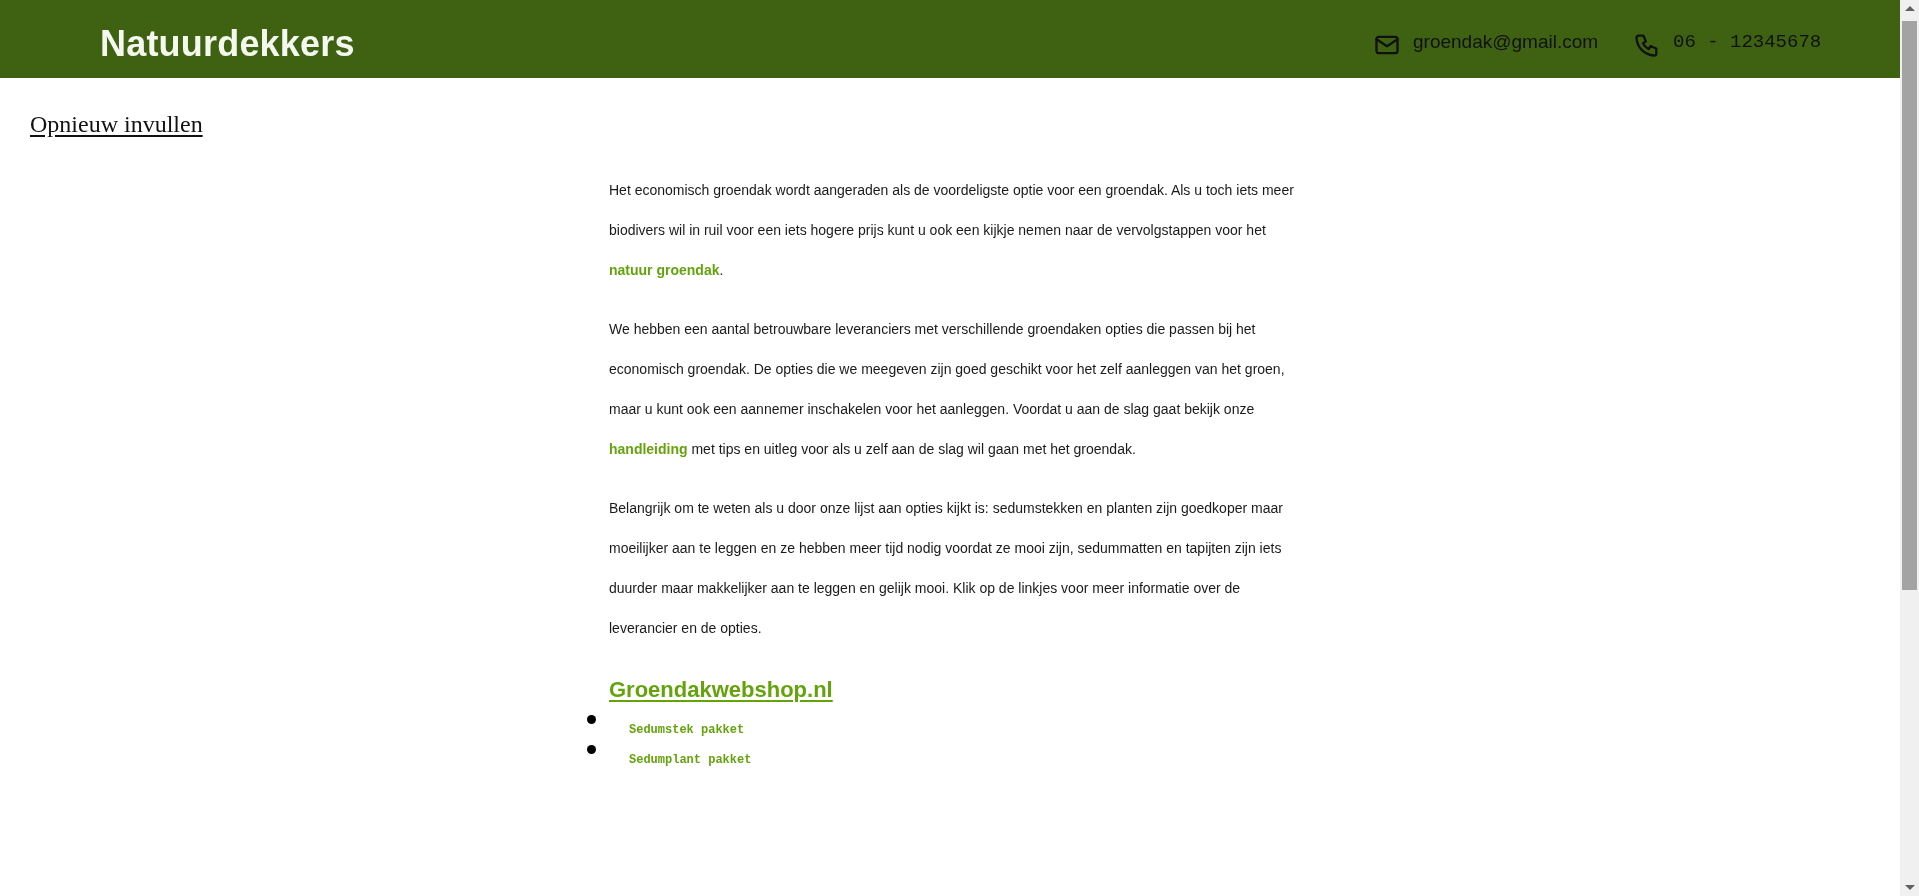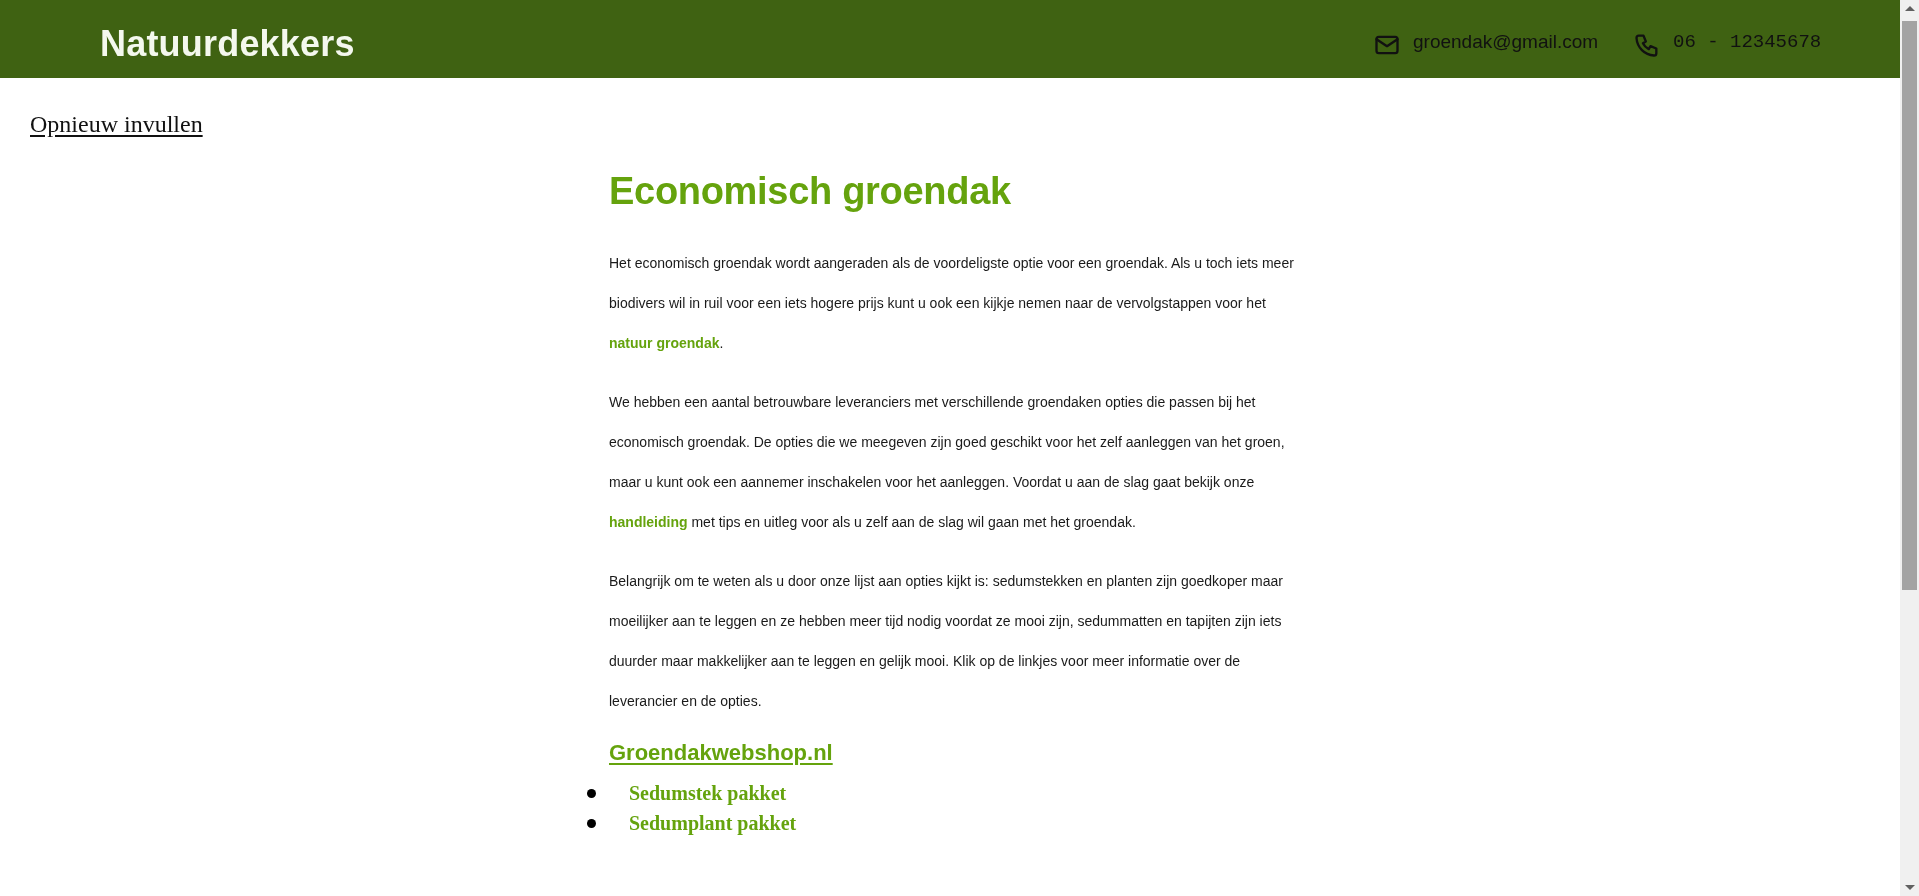--- a/index.html
+++ b/index.html
@@ -34,26 +34,26 @@
       font-size: 38px; font-weight: 700; color: #65a30d; margin-bottom: 30px; letter-spacing: -0.3px;
     }
     .para {
       font-family: "Liberation Sans", sans-serif;
       font-size: 14px; line-height: 40px; color: #1a1a1a; margin-bottom: 19px;
     }
     .para a { color: #65a30d; font-weight: 700; text-decoration: none; }
     .supplier {
       font-family: "Liberation Sans", sans-serif;
       font-size: 22px; font-weight: 700; color: #65a30d; text-decoration: underline;
-      display: inline-block; margin-bottom: 12px; text-underline-offset: 3px;
+      display: inline-block; margin-top: 10px; margin-bottom: 12px; text-underline-offset: 3px;
     }
     .options { list-style: none; margin-left: -22px; }
     .options li {
-      font-family: Liberation Serif, serif;
-      font-size: 20px; line-height: 30px; display: flex; align-items: center;
+      font-family: Liberation Mono, monospace;
+      font-size: 12px; line-height: 30px; display: flex; align-items: flex-start;
     }
     .bullet { width: 9px; height: 9px; border-radius: 50%; background: #000; margin-right: 33px; display: inline-block; }
     .options a { color: #65a30d; font-weight: 700; text-decoration: none; }
 
     .scrollbar { position: absolute; left: 1900px; top: 0; width: 19px; height: 896px; background: #f0f0f0; }
     .scroll-up, .scroll-down { position: absolute; left: 0; width: 19px; height: 17px; display: flex; align-items: center; justify-content: center; }
     .scroll-up { top: 0; }
     .scroll-down { bottom: 0; }
     .tri-up { width: 0; height: 0; border-left: 5px solid transparent; border-right: 5px solid transparent; border-bottom: 5px solid #606060; }
     .tri-down { width: 0; height: 0; border-left: 5px solid transparent; border-right: 5px solid transparent; border-top: 5px solid #606060; }
@@ -78,21 +78,20 @@
       <svg viewBox="0 0 24 24" fill="none" stroke="#111" stroke-width="2" stroke-linecap="round" stroke-linejoin="round">
         <path d="M5 4h4l2 5-2.5 1.5a11 11 0 0 0 5 5L15 13l5 2v4a2 2 0 0 1-2 2A16 16 0 0 1 3 6a2 2 0 0 1 2-2"></path>
       </svg>
       <span>06 - 12345678</span>
     </div>
   </header>
 
   <a class="reset-link">Opnieuw invullen</a>
 
   <main class="content">
-    <h1 class="title">Economisch groendak</h1>
 
     <p class="para">
       <span>Het economisch groendak wordt aangeraden als de voordeligste optie voor een groendak. Als u toch iets meer biodivers wil in ruil voor een iets hogere prijs kunt u ook een kijkje nemen naar de vervolgstappen voor het </span><a>natuur groendak</a><span>.</span>
     </p>
 
     <p class="para">
       <span>We hebben een aantal betrouwbare leveranciers met verschillende groendaken opties die passen bij het economisch groendak. De opties die we meegeven zijn goed geschikt voor het zelf aanleggen van het groen, maar u kunt ook een aannemer inschakelen voor het aanleggen. Voordat u aan de slag gaat bekijk onze </span><a>handleiding</a><span> met tips en uitleg voor als u zelf aan de slag wil gaan met het groendak.</span>
     </p>
 
     <p class="para">Belangrijk om te weten als u door onze lijst aan opties kijkt is: sedumstekken en planten zijn goedkoper maar moeilijker aan te leggen en ze hebben meer tijd nodig voordat ze mooi zijn, sedummatten en tapijten zijn iets duurder maar makkelijker aan te leggen en gelijk mooi. Klik op de linkjes voor meer informatie over de leverancier en de opties.</p>

